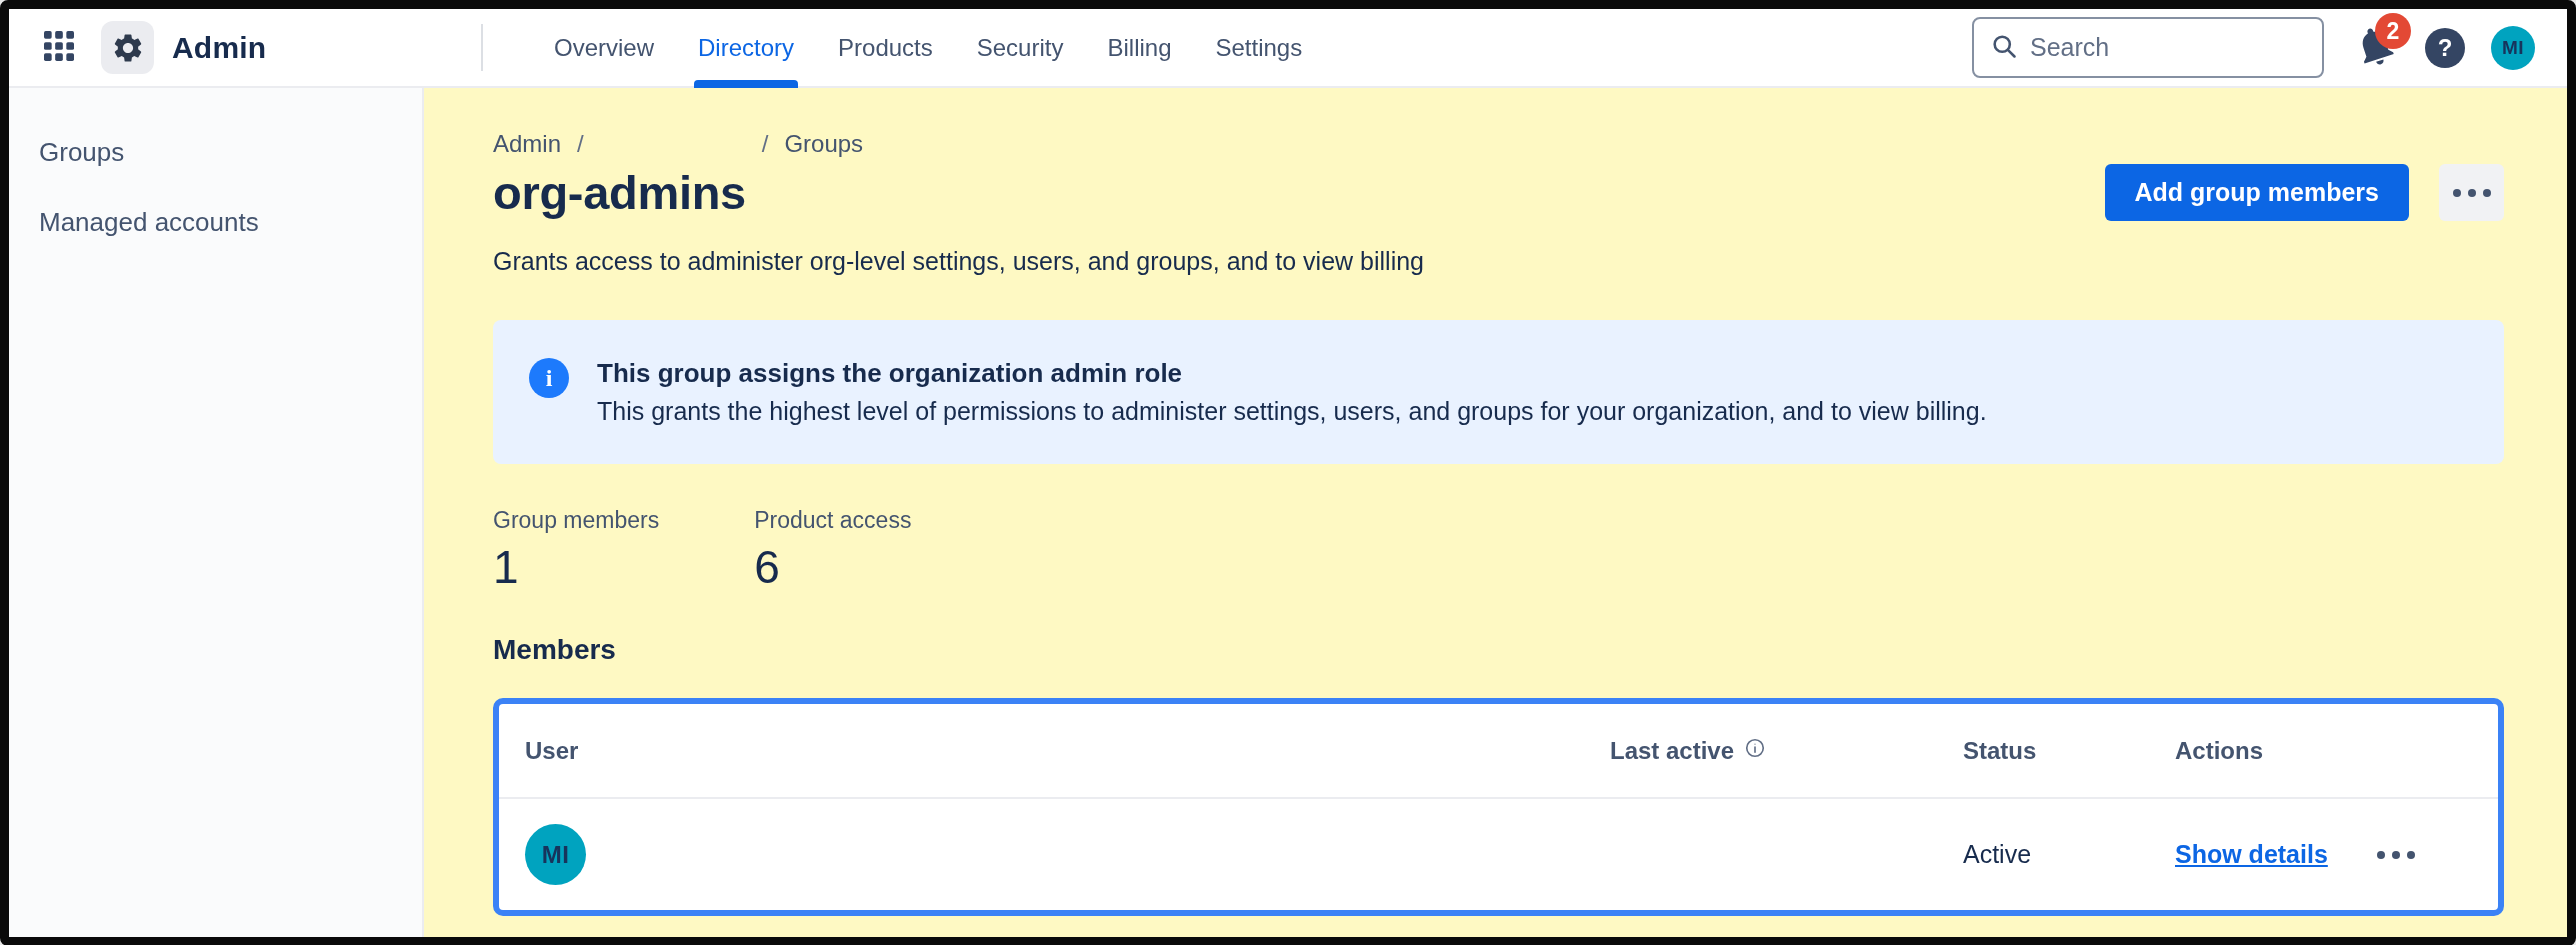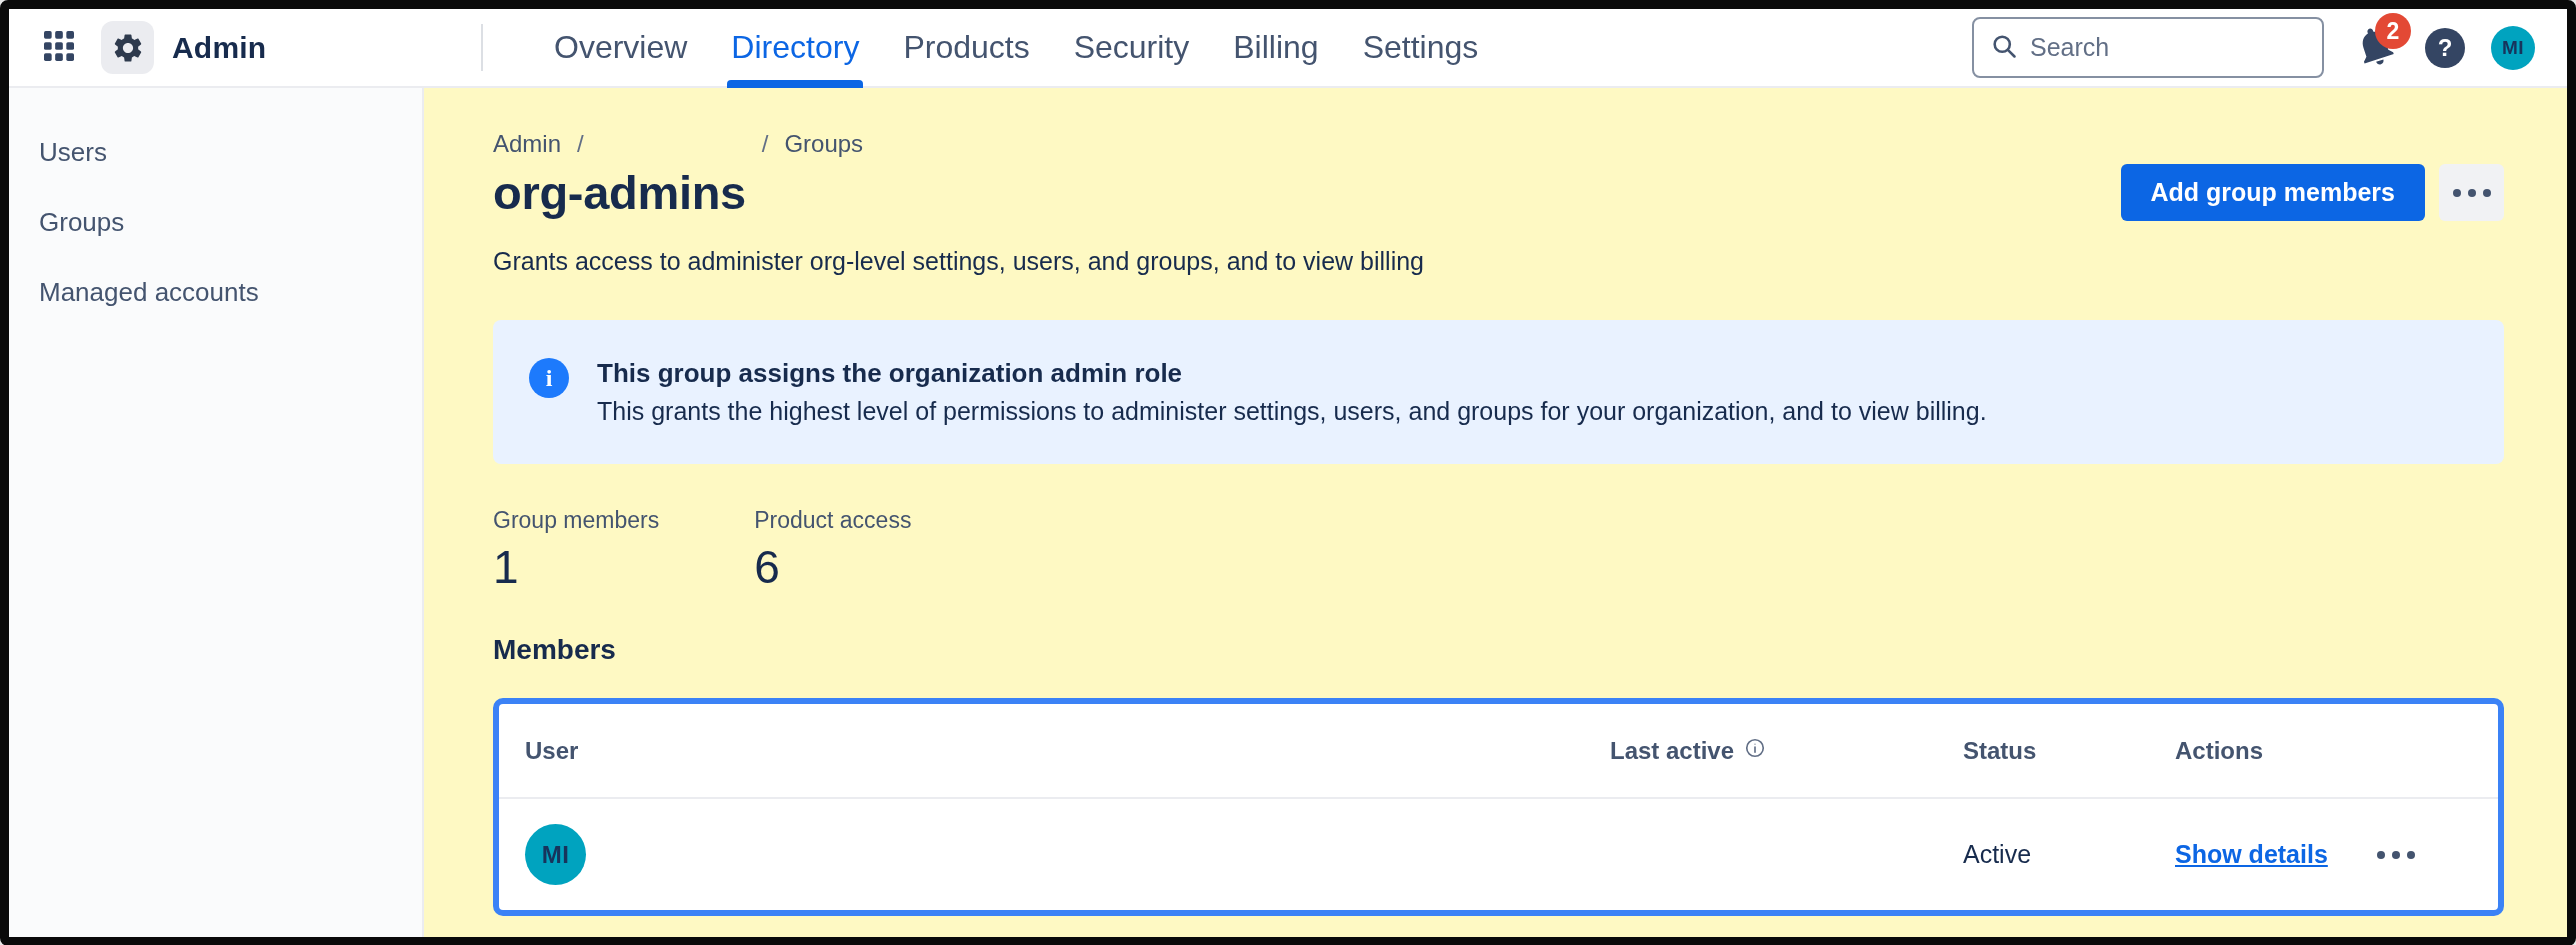--- a/index.html
+++ b/index.html
@@ -31,21 +31,21 @@
   .gear-badge{
     width:53px; height:53px; border-radius:12px;
     background:#EBECF0; display:flex; align-items:center; justify-content:center;
   }
   .app-title{ font-size:30px; font-weight:700; color:#172B4D; letter-spacing:0.2px; }
   .topbar-divider{ width:2px; height:47px; background:#DCDFE4; flex:0 0 auto; }
 
   .topnav{ display:flex; align-items:center; gap:44px; padding-left:71px; height:100%; }
   .topnav .tab{
     position:relative; height:100%; display:flex; align-items:center;
-    font-size:32px; font-weight:500; color:#44546F; cursor:pointer;
+    font-size:24px; font-weight:500; color:#44546F; cursor:pointer;
     background:none; border:none; font-family:inherit;
   }
   .topnav .tab.active{ color:#0C66E4; }
   .topnav .tab.active::after{
     content:""; position:absolute; left:-4px; right:-4px; bottom:-2px;
     height:8px; background:#0C66E4; border-radius:4px 4px 0 0;
   }
 
   .topbar-right{ margin-left:auto; display:flex; align-items:center; gap:26px; }
   .searchbox{
@@ -101,21 +101,21 @@
 
   .main{ flex:1; padding:42px 63px 0 69px; overflow:hidden; }
 
   .breadcrumb{ display:flex; align-items:center; gap:16px; font-size:24px; color:#44546F; }
   .breadcrumb .crumb{ background:none; border:none; font-family:inherit; font-size:24px; color:#44546F; cursor:pointer; }
   .breadcrumb .sep{ color:#626F86; }
   .breadcrumb .crumb-spacer{ min-width:146px; height:24px; }
 
   .title-row{ display:flex; align-items:center; justify-content:space-between; margin-top:6px; }
   .page-title{ font-size:47px; font-weight:700; color:#172B4D; letter-spacing:-0.3px; }
-  .title-actions{ display:flex; align-items:flex-start; gap:14px; }
+  .title-actions{ display:flex; align-items:flex-start; gap:30px; }
   .btn-primary{
     background:#0C66E4; color:#fff; border:none; cursor:pointer;
     height:57px; padding:0 30px; border-radius:6px;
     font-size:25px; font-weight:600; font-family:inherit;
   }
   .btn-more{
     background:#F1F2F4; border:none; cursor:pointer;
     width:65px; height:57px; border-radius:6px;
     display:flex; align-items:center; justify-content:center; gap:7px;
   }
@@ -244,21 +244,20 @@
 
       <button class="icon-btn">
         <span class="avatar">MI</span>
       </button>
     </div>
   </header>
 
   <div class="body">
 
     <aside class="sidebar">
-      <button class="side-item">Users</button>
       <button class="side-item">Groups</button>
       <button class="side-item">Managed accounts</button>
     </aside>
 
     <main class="main">
 
       <div class="breadcrumb">
         <button class="crumb">Admin</button>
         <span class="sep">/</span>
         <span class="crumb-spacer"></span>

